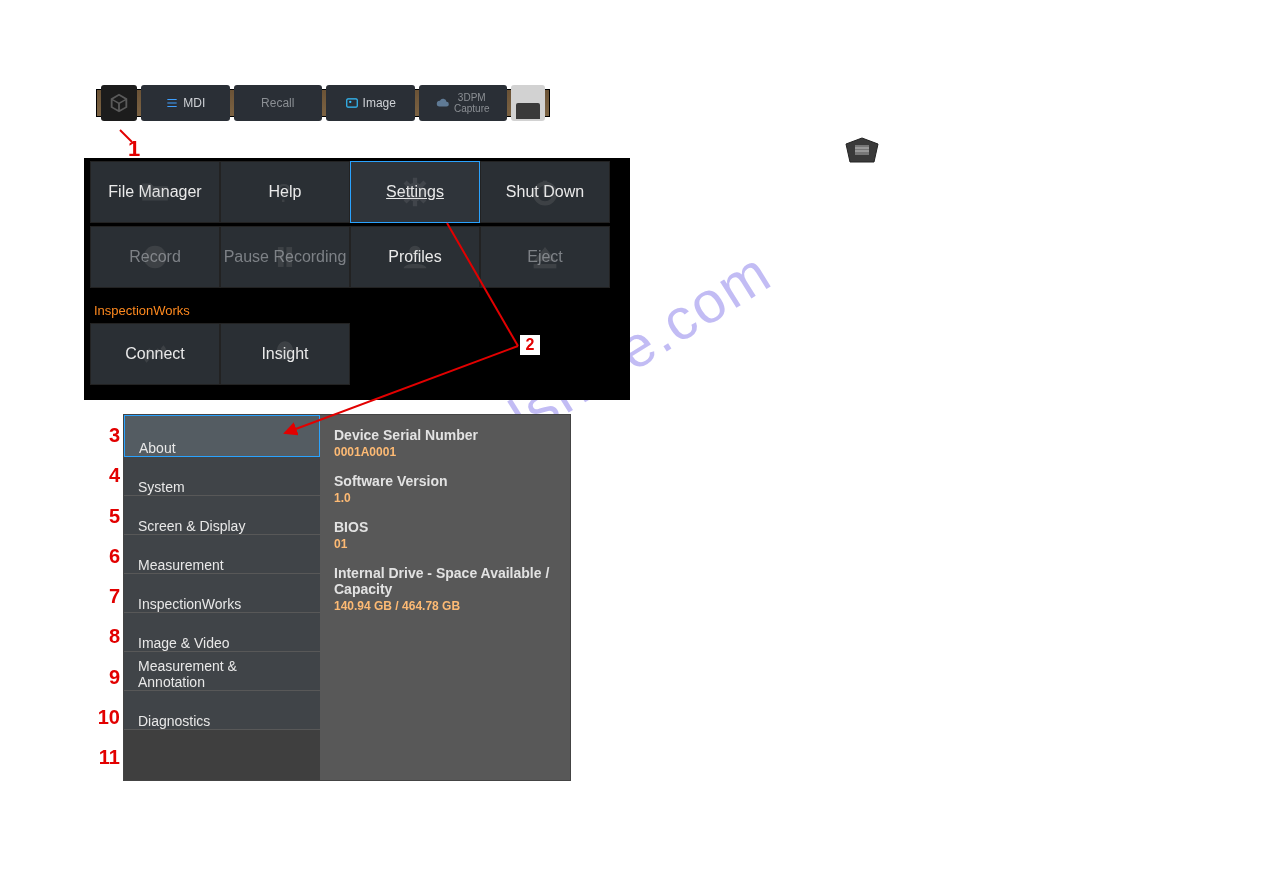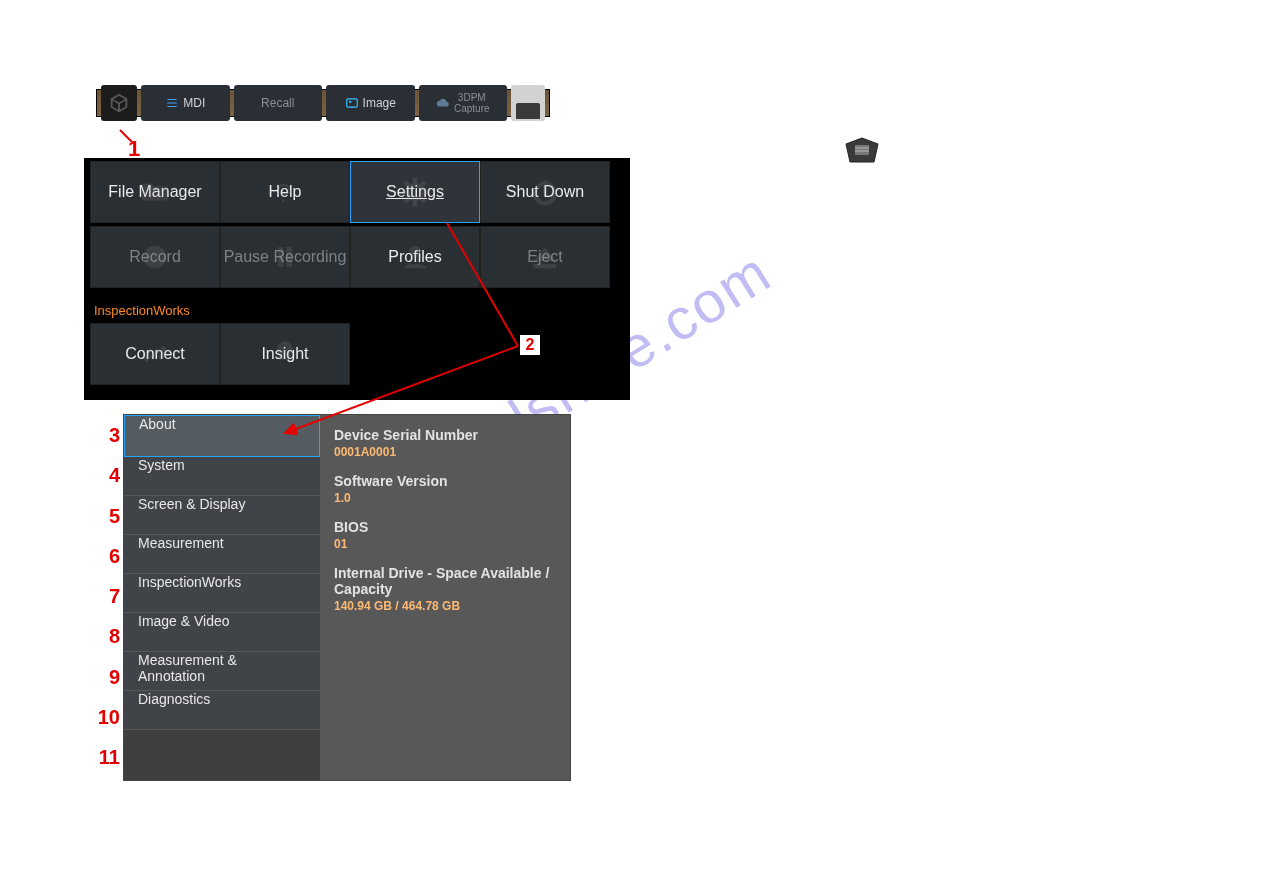--- a/index.html
+++ b/index.html
@@ -126,21 +126,21 @@
     flex-direction: column;
   }
   .side-item {
     height: 39px;
     border-bottom: 1px solid #585858;
     background: #404448;
     color: #e8e8e8;
     font-size: 14px;
     font-weight: 300;
     display: flex;
-    align-items: flex-start;
+    align-items: flex-end;
     padding: 0 14px;
     box-sizing: border-box;
   }
   .side-item.selected {
     background: #545c62;
     border: 1px solid #2aa3ff;
     height: 42px;
   }
   .settings-main {
     flex: 1;

